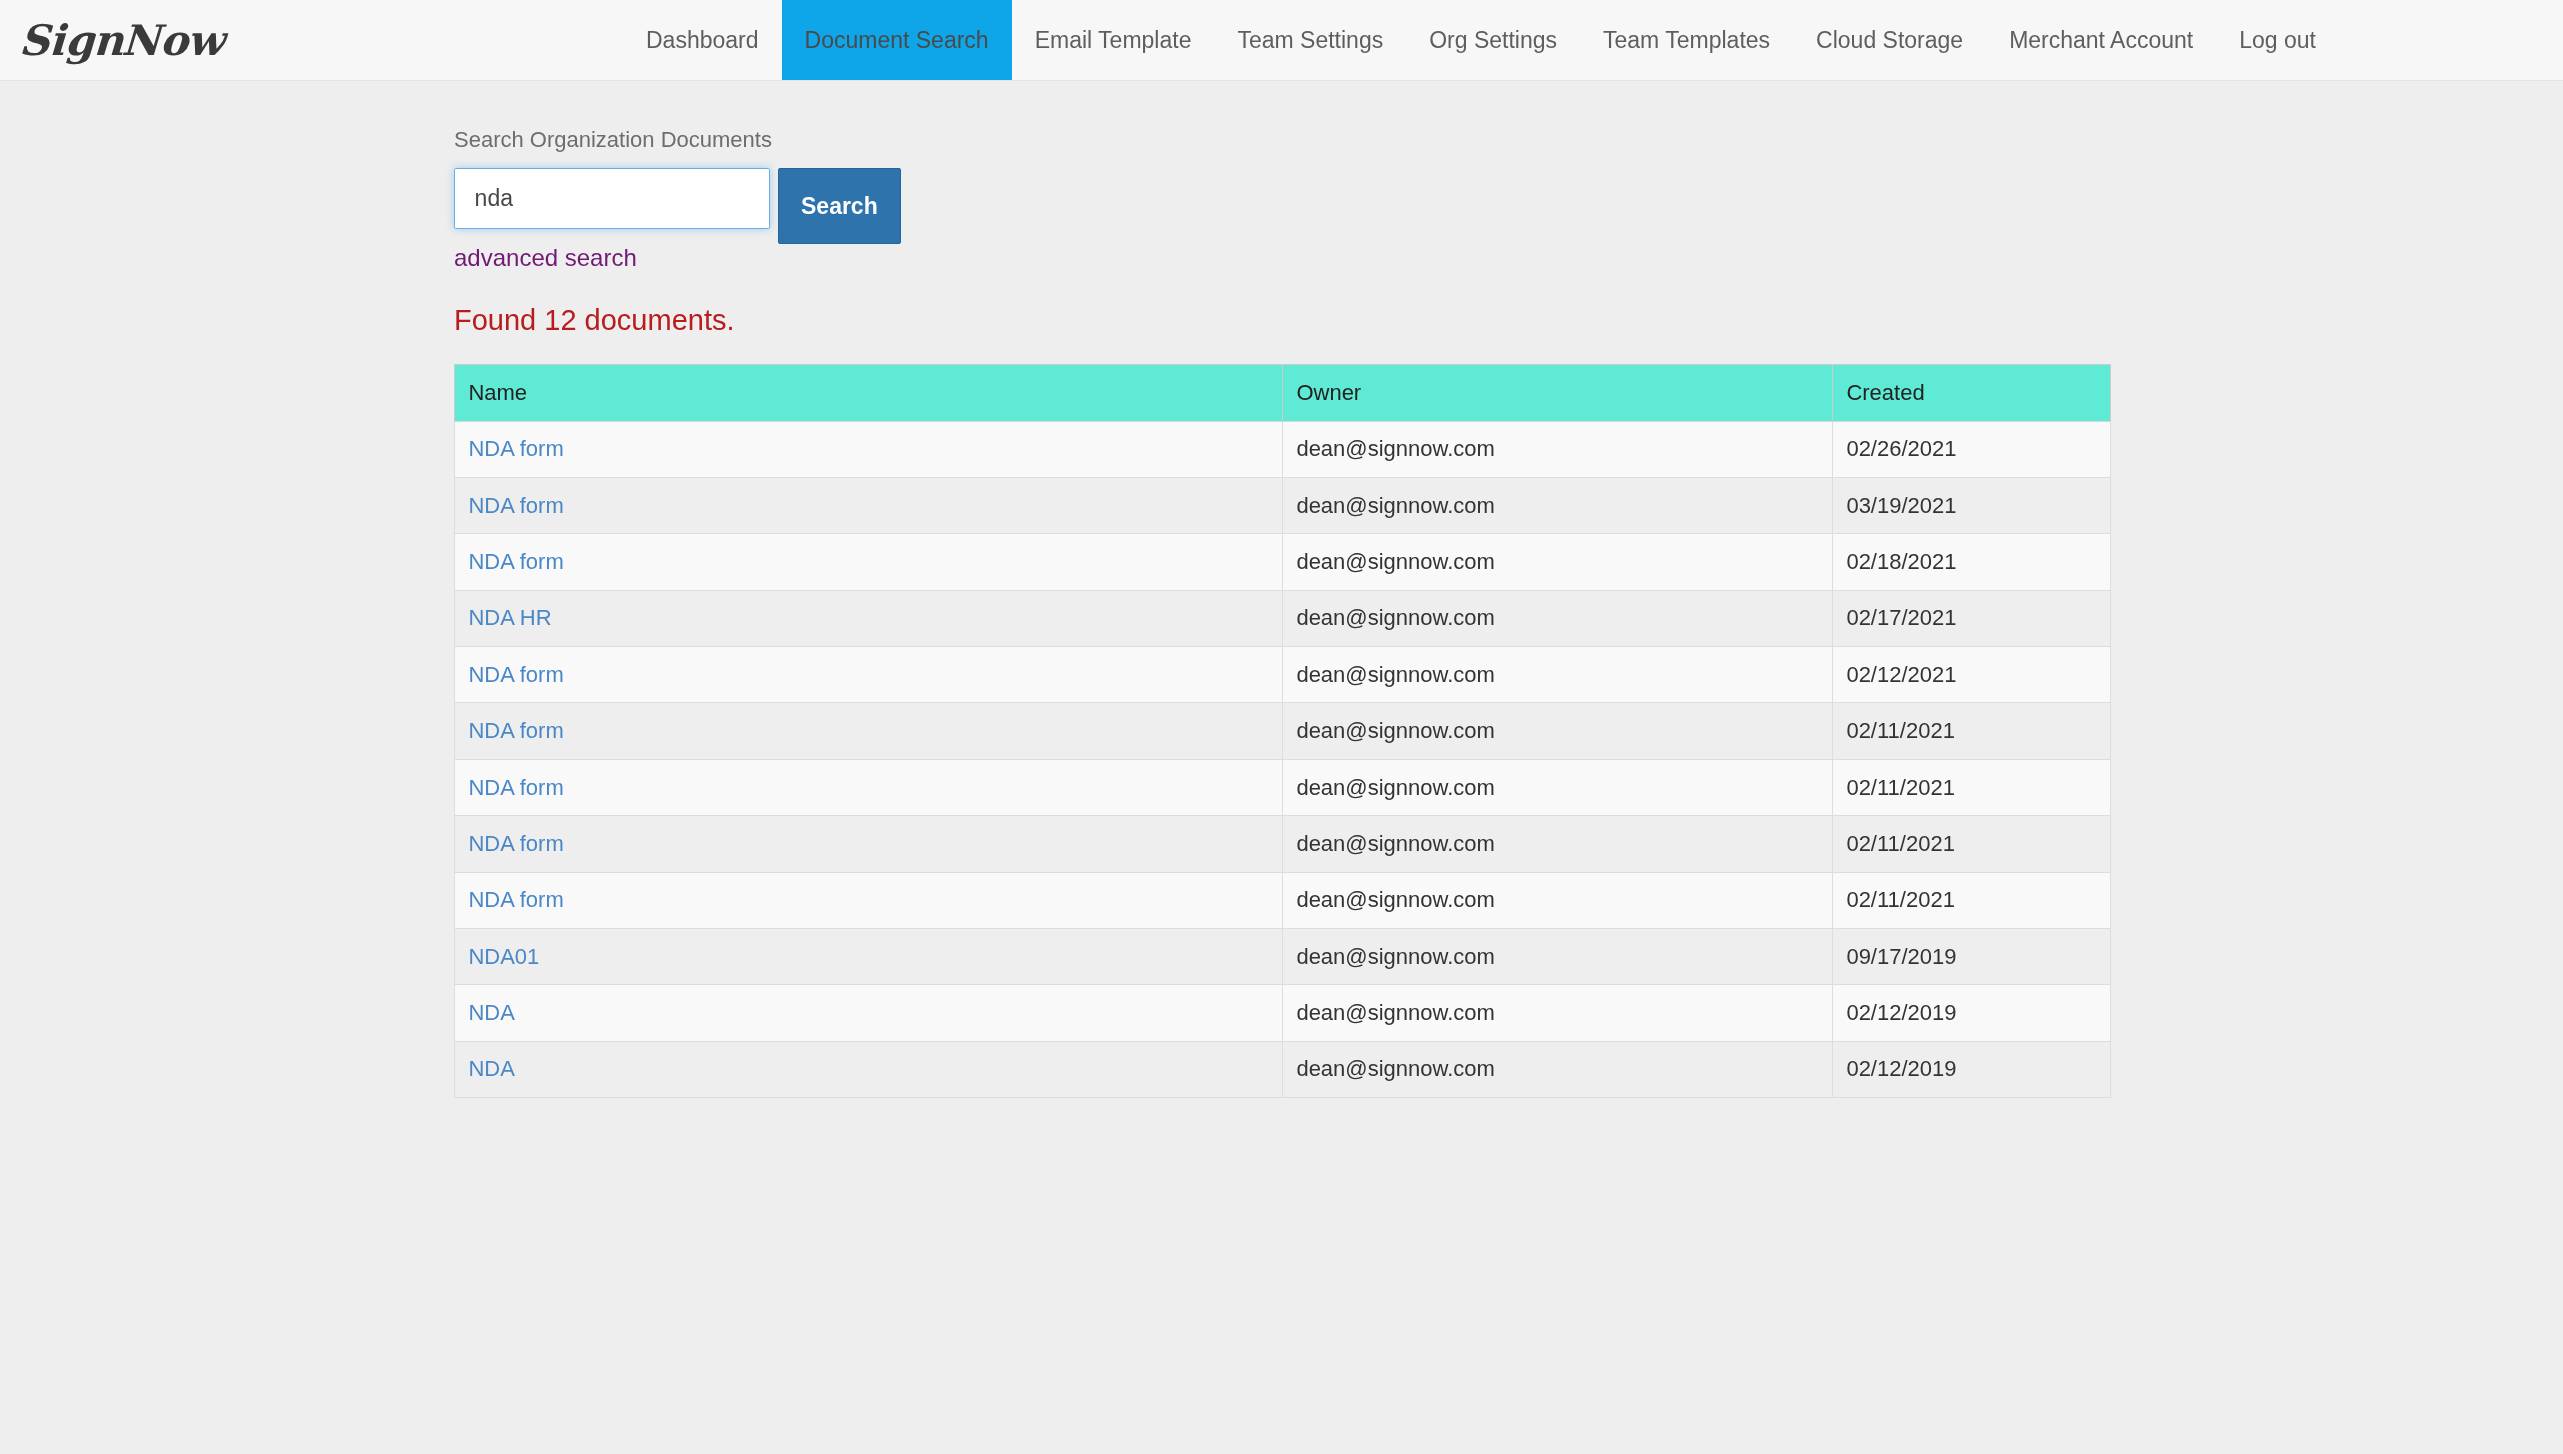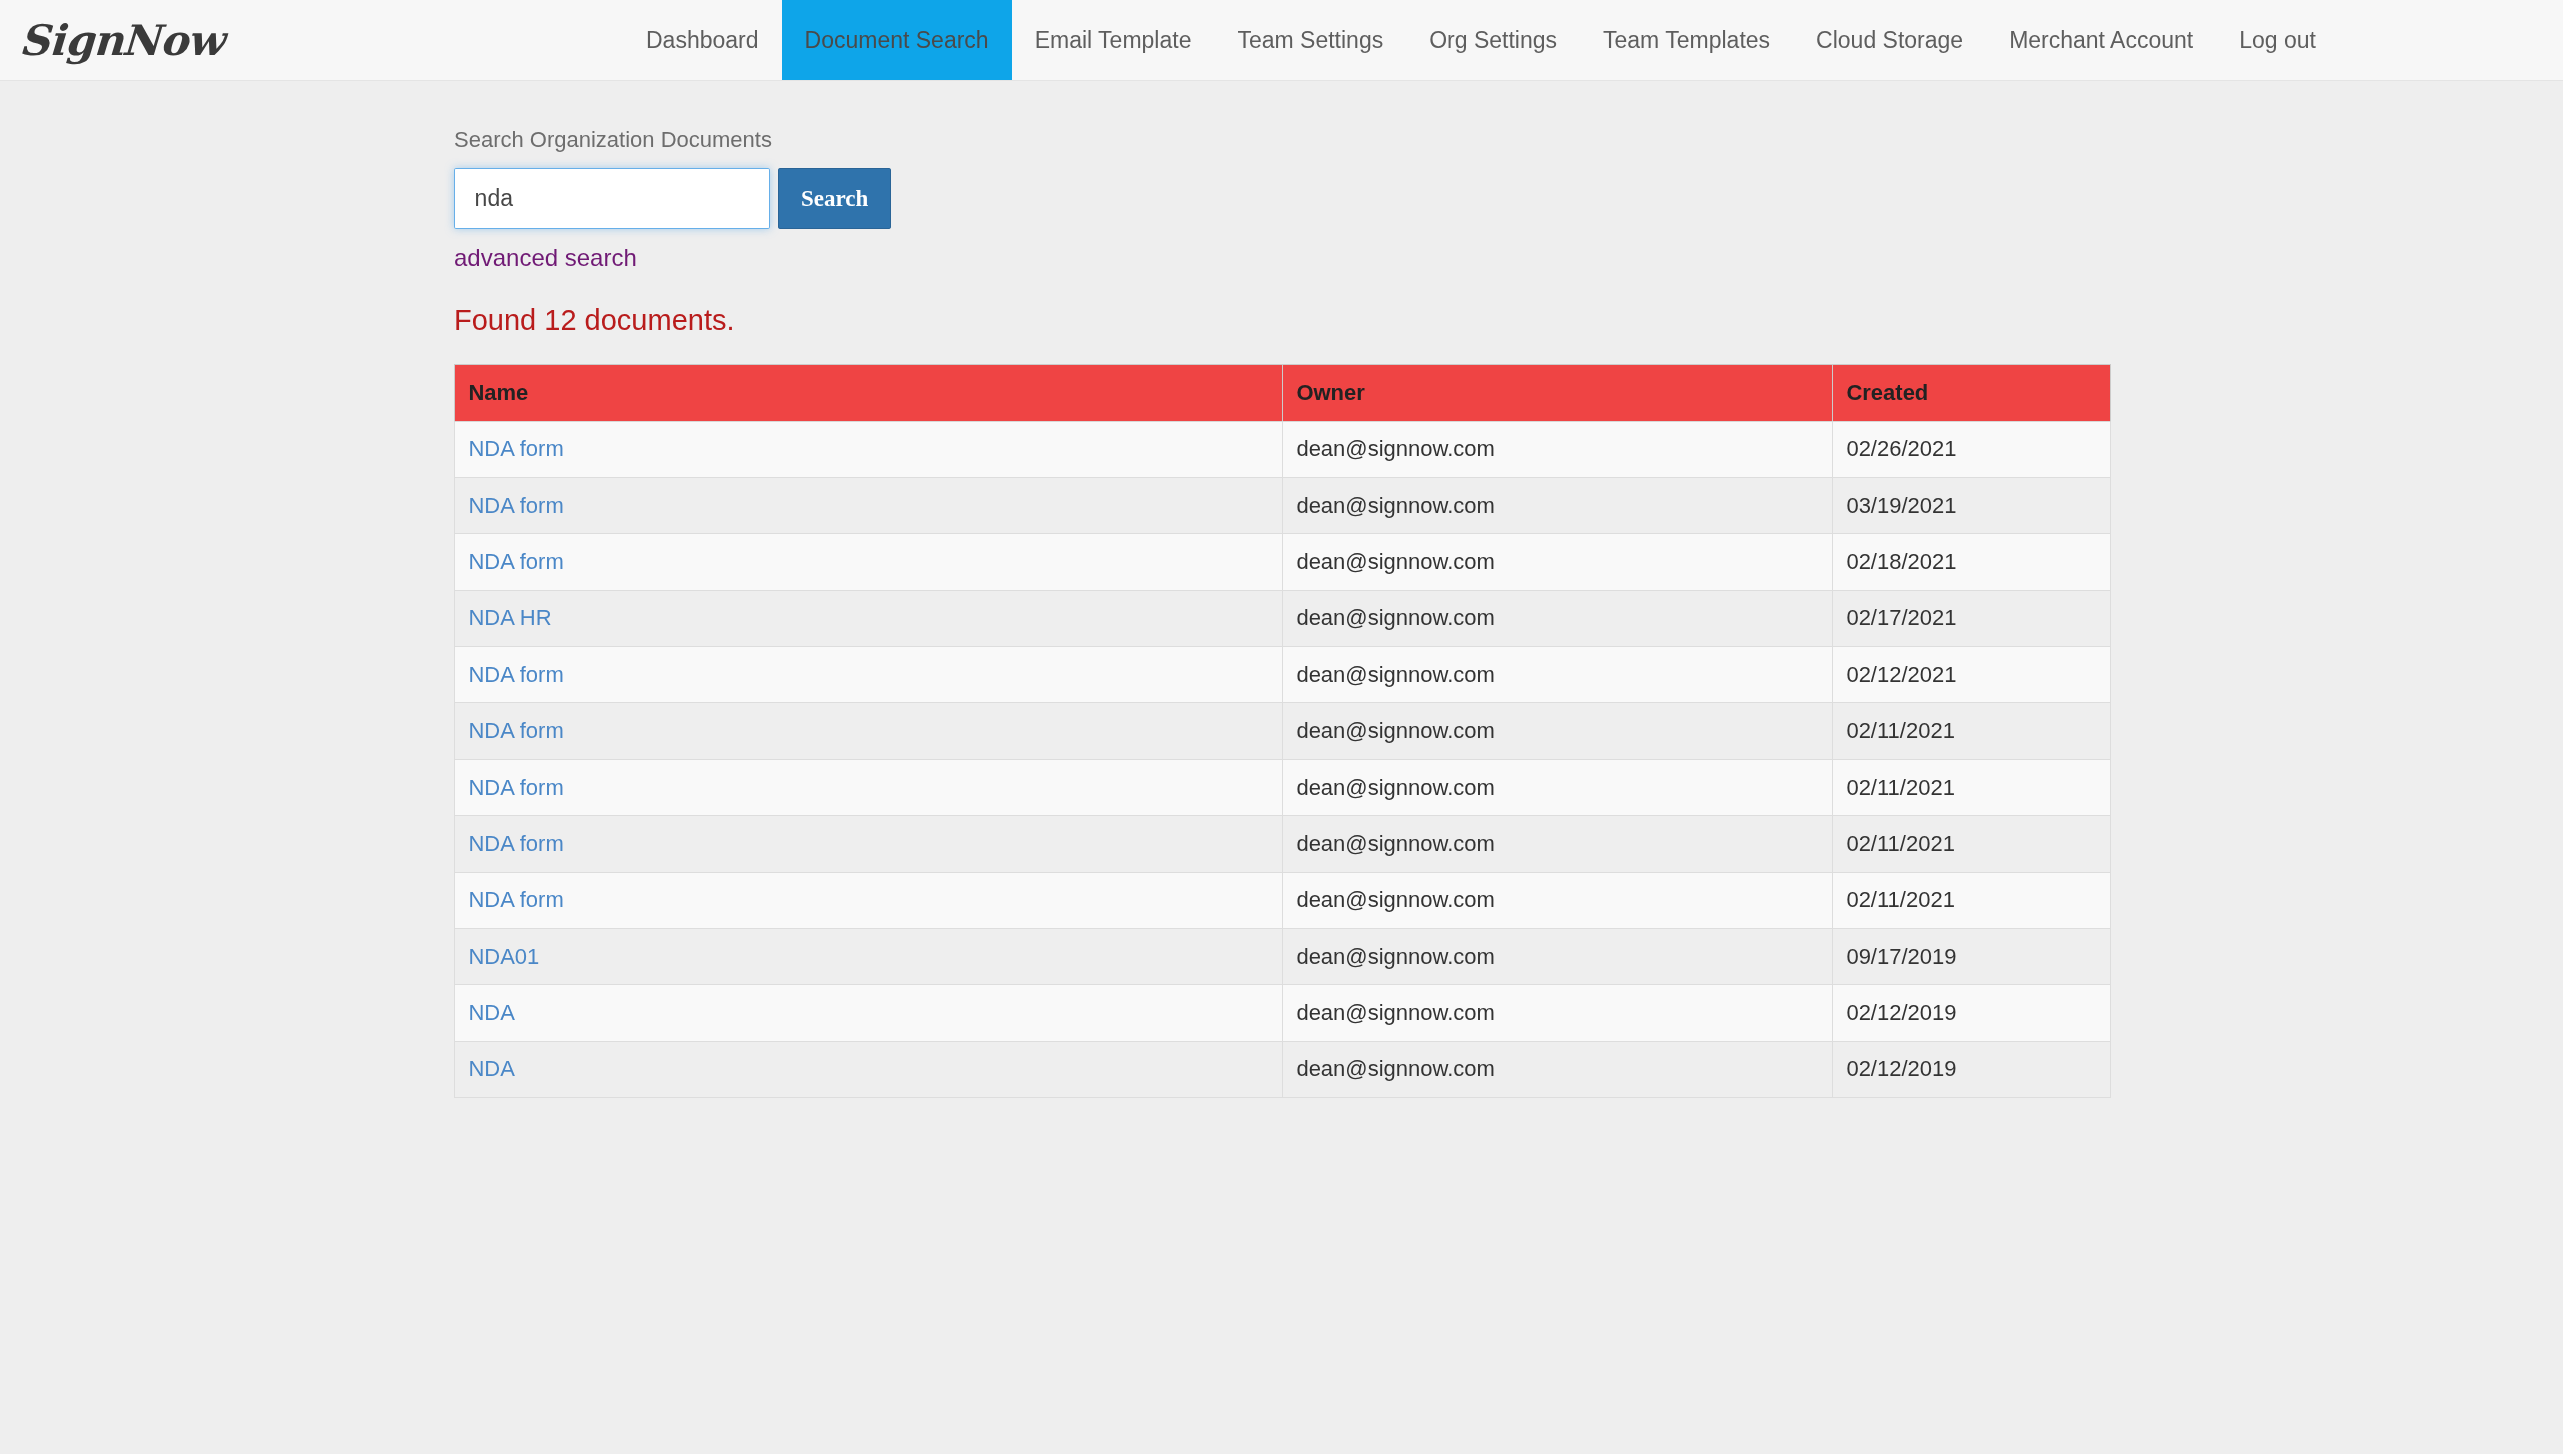--- a/index.html
+++ b/index.html
@@ -91,28 +91,28 @@
     background: #ffffff;
     padding: 0 19.6px;
     font-family: "Liberation Sans", sans-serif;
     font-size: 23px;
     color: #474747;
     outline: none;
     box-shadow: 0 0 9px rgba(102,175,233,0.55);
   }
   .search-button {
     margin-left: 8px;
-    height: 61px;
+    height: 76px;
     box-sizing: border-box;
     padding: 0 22px;
     border: 0.9px solid #2a6496;
     border-radius: 1.8px;
     background: #2f73ac;
     color: #ffffff;
-    font-family: Liberation Serif, serif;
+    font-family: Liberation Sans, sans-serif;
     font-size: 23px;
     font-weight: bold;
     cursor: pointer;
   }
   .advanced-link {
     display: inline-block;
     margin-top: 14.2px;
     font-size: 24px;
     color: #701a75;
     text-decoration: none;
@@ -137,23 +137,23 @@
   .results-table td {
     text-align: left;
     padding: 14.2px 14.2px 14.2px 13.4px;
     border: 0.9px solid #dddddd;
     height: 27px;
     box-sizing: content-box;
     overflow: hidden;
     white-space: nowrap;
   }
   .results-table thead th {
-    background: #ef4444;
+    background: #5eead4;
     color: #222222;
-    font-weight: bold;
+    font-weight: normal;
     border-color: #cccbca;
     border-bottom-color: #d9d8d7;
   }
   .col-name    { width: 828px; }
   .col-owner   { width: 550px; }
   .col-created { width: 278px; }
 
   .results-table tbody tr:nth-child(odd) td  { background: #f9f9f9; }
   .results-table tbody tr:nth-child(even) td { background: #eeeeee; }
 

